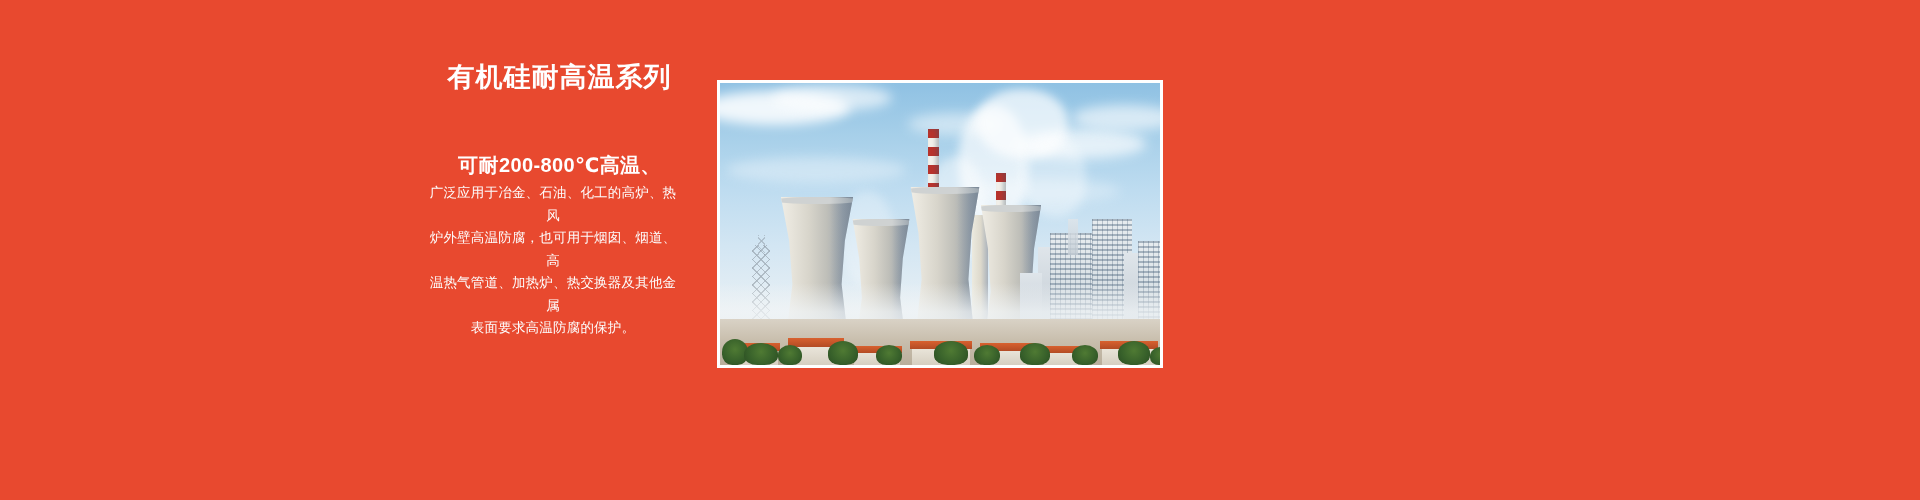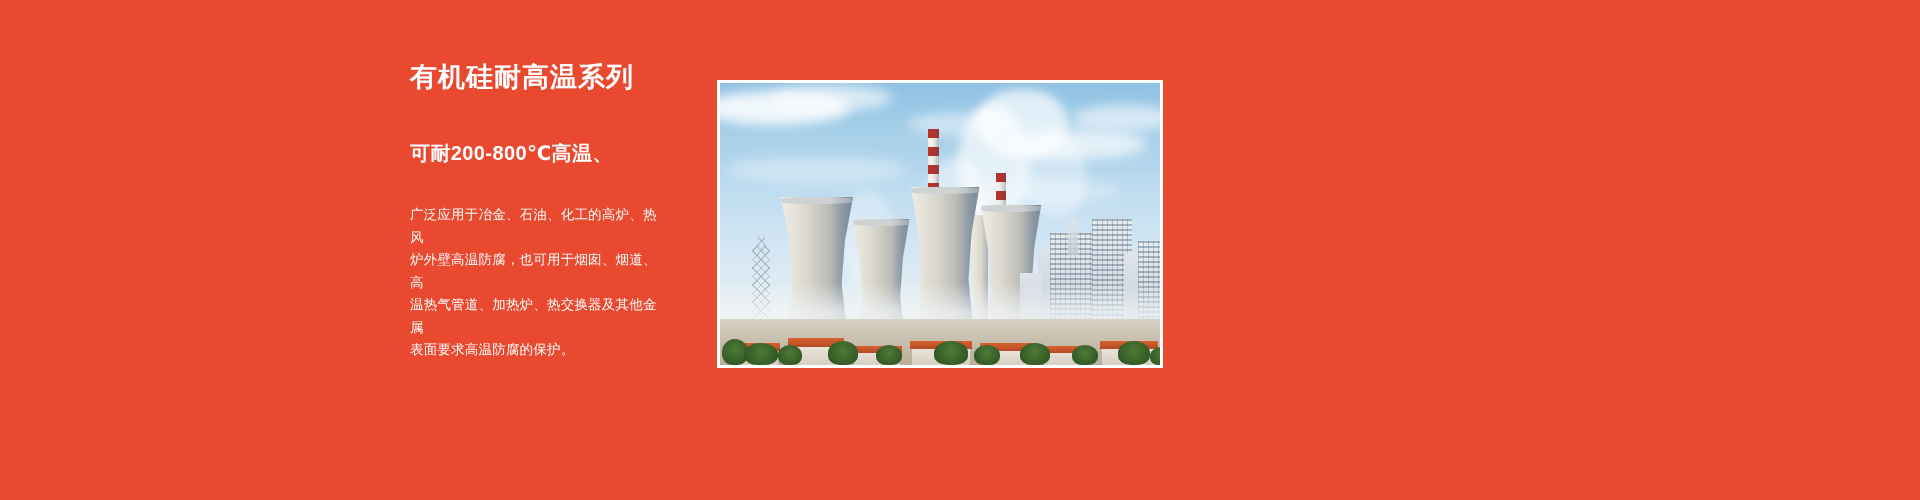--- a/index.html
+++ b/index.html
@@ -12,45 +12,45 @@
   #banner {
     position:relative;
     width:1920px; height:500px;
     background:#e8492f;
     overflow:hidden;
   }
 
   
   #text-col {
     position:absolute;
-    left:410px; top:62px;
+    left:427px; top:62px;
     width:265px;
     color:#ffffff;
+    text-align:center;
   }
   #headline {
     font-size:27px;
     font-weight:bold;
     letter-spacing:1px;
     line-height:1.15;
     color:#ffffff;
     white-space:nowrap;
   }
   #subhead {
-    margin-top:44px;
+    margin-top:56px;
   }
   .sub-line {
     font-size:20px;
     font-weight:bold;
     line-height:33px;
     letter-spacing:0.4px;
     color:#ffffff;
     white-space:nowrap;
   }
   #body-copy {
-    margin-top:34px;
     width:252px;
   }
   .body-line {
     font-size:13.5px;
     line-height:22.5px;
     letter-spacing:0.2px;
     color:#fdfdfd;
   }
 
   

